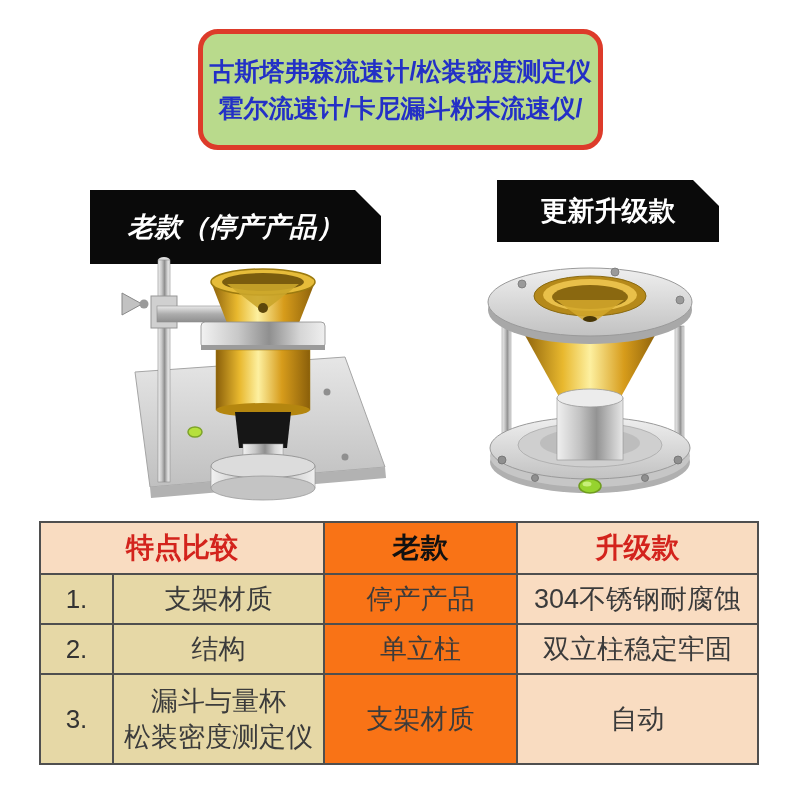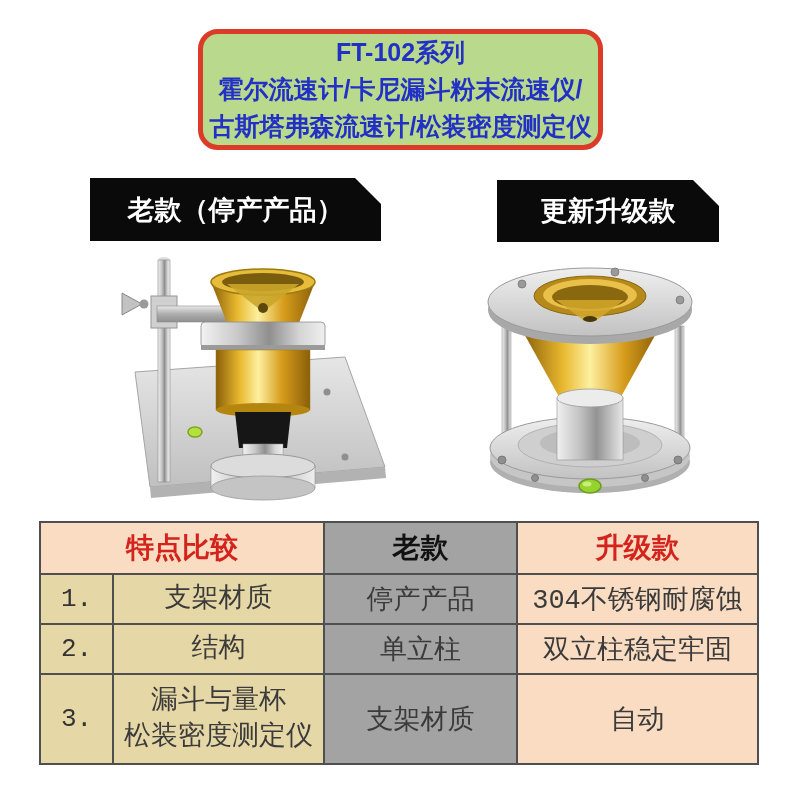--- a/index.html
+++ b/index.html
@@ -16,53 +16,52 @@
   .banner .bline{
     color:#2330c6;font-weight:700;font-size:25px;line-height:37px;white-space:nowrap;
     letter-spacing:0px;text-align:center;
   }
   
   .ribbon{
     position:absolute;background:#0a0a0a;color:#ffffff;display:flex;align-items:center;justify-content:center;
     font-weight:700;font-size:27px;white-space:nowrap;
     clip-path:polygon(0 0, calc(100% - 26px) 0, 100% 26px, 100% 100%, 0 100%);
   }
-  .ribbon.old{left:90px;top:178px;width:291px;height:63px;}
+  .ribbon.old{left:90px;top:190px;width:291px;height:74px;font-style:italic;}
   .ribbon.new{left:473px;top:180px;width:222px;height:62px;margin-left:24px;}
   
   .photo{position:absolute;}
   .photo.old{left:95px;top:252px;width:300px;height:255px;}
   .photo.new{left:450px;top:248px;width:290px;height:258px;}
   
   table.cmp{
     position:absolute;left:39px;top:521px;width:718px;border-collapse:collapse;table-layout:fixed;
   }
   table.cmp td,table.cmp th{
-    border:2px solid #4f4f4f;text-align:center;vertical-align:middle;padding:4px;font-family:Liberation Mono, monospace;
+    border:2px solid #4f4f4f;text-align:center;vertical-align:middle;padding:4px;
   }
   table.cmp tr.hdr{height:52px;}
   table.cmp tr.r1{height:50px;}
   table.cmp tr.r2{height:50px;}
   table.cmp tr.r3{height:90px;}
   .cell-peach{background:#f9dcc1;}
   .cell-tan{background:#e6d8a6;}
-  .cell-white{background:#a3a3a3;}
+  .cell-white{background:#f97316;}
   .txt-red{color:#d3231c;font-weight:700;font-size:28px;}
   .txt-blackhdr{color:#111111;font-weight:700;font-size:28px;}
   .txt-body{color:#3b3b3b;font-weight:400;font-size:27px;}
   .txt-num{color:#333333;font-weight:400;font-size:26px;}
   .pre{white-space:pre-line;line-height:36px;margin-top:20px;}
 </style>
 </head>
 <body>
 
 <div class="banner">
-  <div class="bline">FT-102系列</div>
+  <div class="bline">古斯塔弗森流速计/松装密度测定仪</div>
   <div class="bline">霍尔流速计/卡尼漏斗粉末流速仪/</div>
-  <div class="bline">古斯塔弗森流速计/松装密度测定仪</div>
 </div>
 
 <div class="ribbon old">
   <span>老款（停产产品）</span>
 </div>
 <div class="ribbon new">
   <span>更新升级款</span>
 </div>
 
 <div class="photo old">

